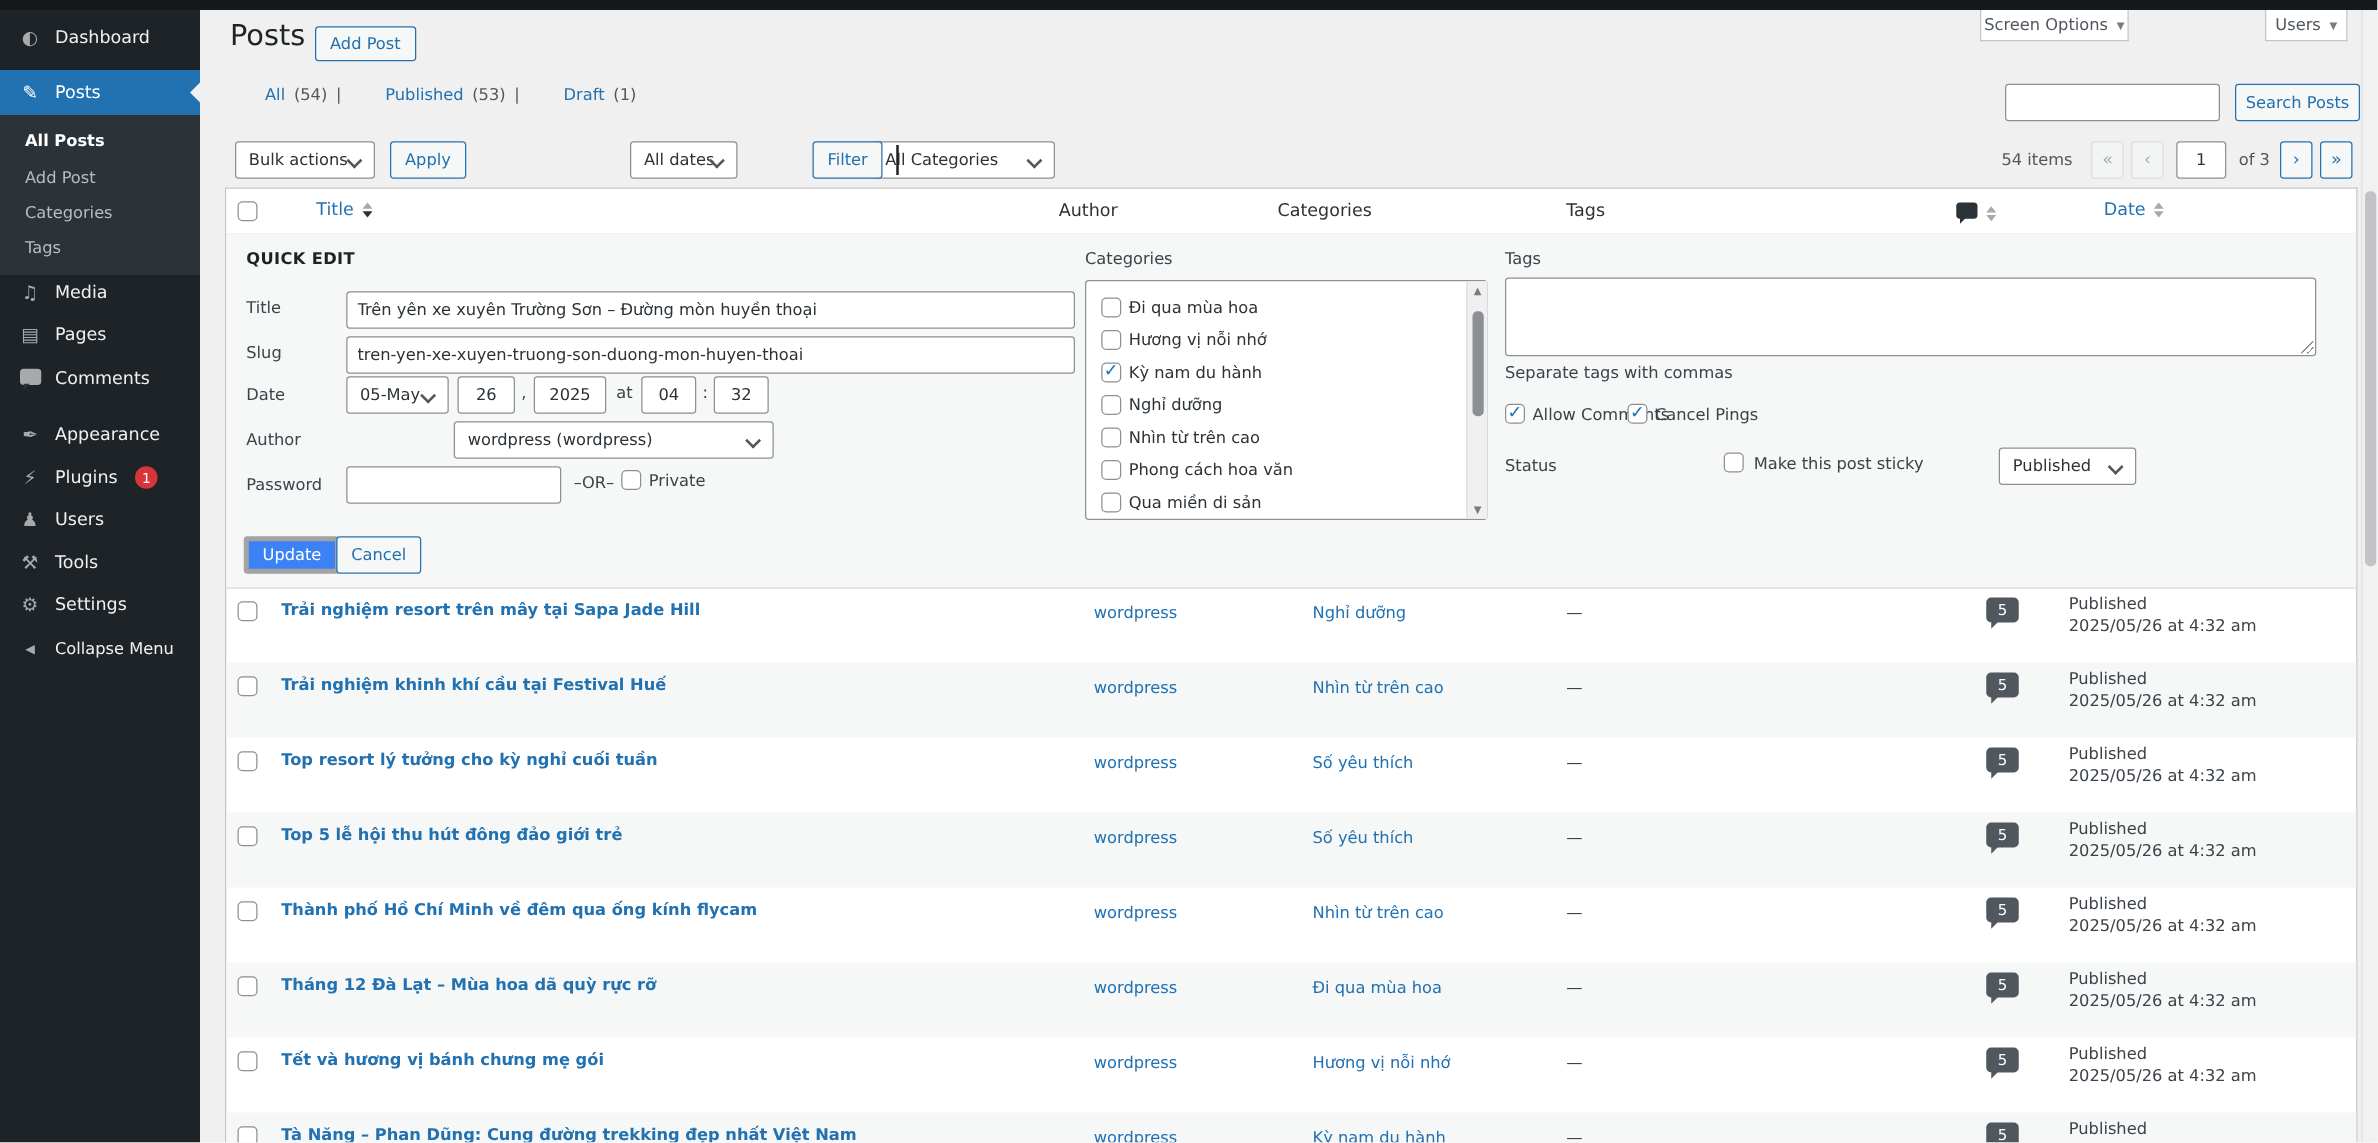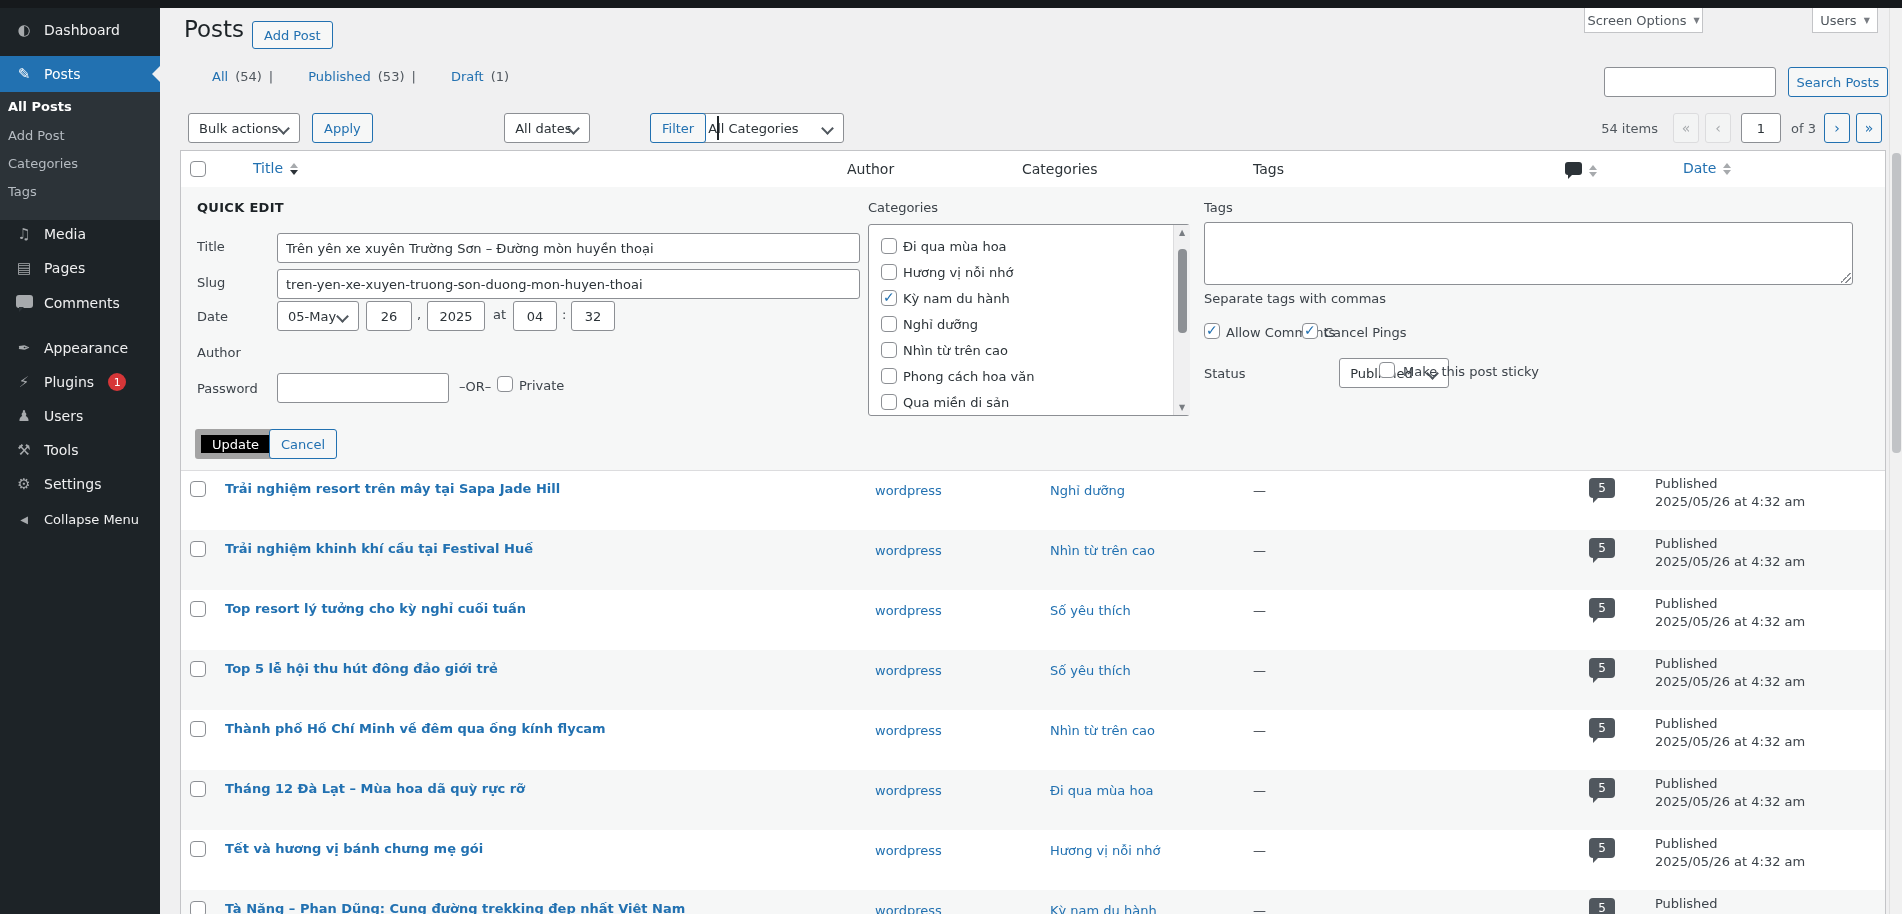--- a/index.html
+++ b/index.html
@@ -16,37 +16,37 @@
   .adminbar { left:0; top:0; width:1902px; height:8px; background:#16191c; z-index:6; }
   .sidebar { left:0; top:0; width:160px; height:914px; background:#1d2327; z-index:5; }
   .sb-item { position:absolute; left:0; width:160px; height:34px; display:flex; align-items:center;
              padding-left:14px; gap:10px; color:#f0f0f1; font-size:14px; cursor:pointer; }
   .sb-item .ico { width:20px; text-align:center; color:#a7aaad; font-size:15px; }
   .sb-item.active { background:#2271b1; color:#fff; }
   .sb-item.active .ico { color:#fff; }
   .menu-arrow { position:absolute; right:0; top:50%; margin-top:-8px; width:0; height:0;
                 border:8px solid transparent; border-right-color:#f0f0f1; }
   .submenu { position:absolute; left:0; top:92px; width:160px; height:128px; background:#2c3338; }
-  .sm-item { position:absolute; left:0; width:173px; height:28px; display:flex; 
-             padding-left:8px; color:#b6bcc2; font-size:13px; cursor:pointer; }
+  .sm-item { position:absolute; left:0; width:173px; height:28px; display:flex; align-items:center;
+             padding-left:20px; color:#b6bcc2; font-size:13px; cursor:pointer; }
   .sm-item.current { color:#fff; font-weight:bold; }
   .badge-red { display:inline-flex; align-items:center; justify-content:center; min-width:18px; height:18px;
                border-radius:50%; background:#d63638; color:#fff; font-size:11px; margin-left:4px; }
 
   
   .tab { position:absolute; top:8px; height:25px; background:#fff; border:1px solid #c3c4c7; border-top:none;
          color:#50575e; font-size:13px; display:flex; align-items:center; justify-content:center; gap:7px;
          cursor:pointer; }
   .tab .dd { font-size:8px; color:#787c82; }
 
   
   .btn { display:inline-flex; align-items:center; justify-content:center; height:30px; padding:0 11px;
          border-radius:3px; font-size:13px; cursor:pointer; white-space:nowrap; }
   .btn.sec { background:#f6f7f7; border:1px solid #2271b1; color:#2271b1; }
-  .btn.pri { background:#000000; border:6px solid #a3a3a3; color:#fff; }
+  .btn.pri { background:#3b82f6; border:4px solid #a3a3a3; color:#fff; }
   .sel { position:relative; display:inline-flex; align-items:center; background:#fff; border:1px solid #8c8f94;
          border-radius:3px; padding:0 30px 0 10px; height:30px; font-size:13px; color:#2c3338; cursor:pointer;
          white-space:nowrap; }
   .sel::after { content:""; position:absolute; right:11px; top:10px; width:7px; height:7px;
                 border-right:2px solid #50575e; border-bottom:2px solid #50575e; transform:rotate(45deg); }
   .inp { height:30px; border:1px solid #8c8f94; border-radius:3px; background:#fff; padding:0 8px;
          font-size:13px; color:#2c3338; font-family:inherit; }
   .cb { display:inline-block; width:16px; height:16px; background:#fff; border:1px solid #8c8f94;
         border-radius:4px; position:relative; cursor:pointer; }
   .cb.checked::after { content:"✓"; position:absolute; left:1px; top:-2px; font-size:14px; line-height:16px;
@@ -273,20 +273,23 @@
     </span>
     <input class="inp abs" style="left: 185px; top: 114px; width: 46px; text-align: center;" value="26">
     <span class="qlabel" style="left:236px;top:120px">,</span>
     <input class="inp abs" style="left: 246px; top: 114px; width: 58px; text-align: center;" value="2025">
     <span class="qlabel" style="left:312px;top:120px">at</span>
     <input class="inp abs" style="left: 332px; top: 114px; width: 44px; text-align: center;" value="04">
     <span class="qlabel" style="left:381px;top:120px">:</span>
     <input class="inp abs" style="left: 390px; top: 114px; width: 44px; text-align: center;" value="32">
 
     <span class="qlabel" style="left:16px;top:158px">Author</span>
+    <span class="sel abs" style="left:96px;top:150px;width:256px">
+      <span>wordpress (wordpress)</span>
+    </span>
 
     <span class="qlabel" style="left:16px;top:194px">Password</span>
     <input class="inp abs" style="left: 96px; top: 186px; width: 172px;">
     <span class="qlabel muted" style="left:278px;top:192px">–OR–</span>
     <span class="cb" style="position:absolute;left:316px;top:189px"></span>
     <span class="qlabel" style="left:338px;top:191px">Private</span>
 
     <span class="btn pri abs" style="left:14px;top:242px">Update</span>
     <span class="btn sec abs" style="left:88px;top:242px">Cancel</span>
 

